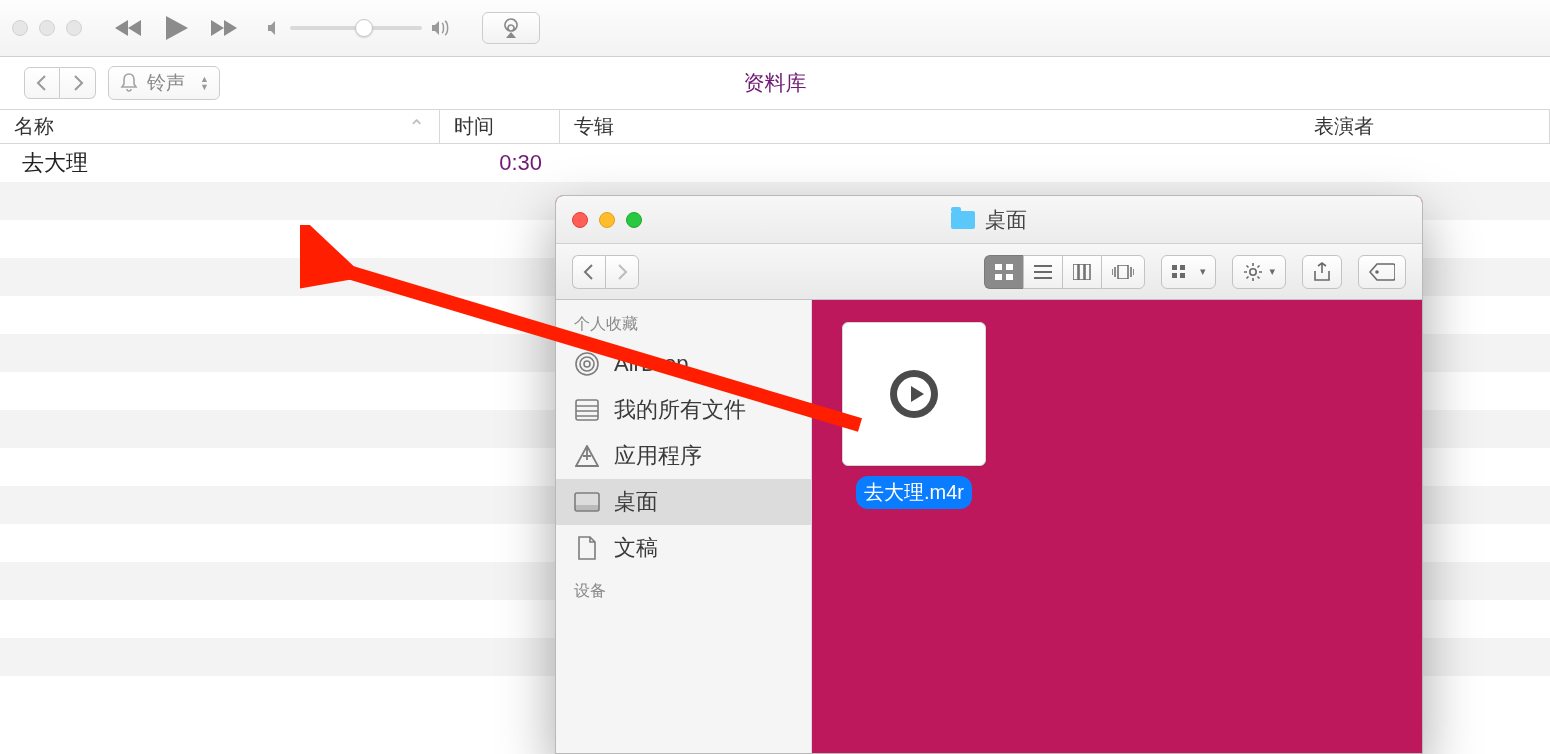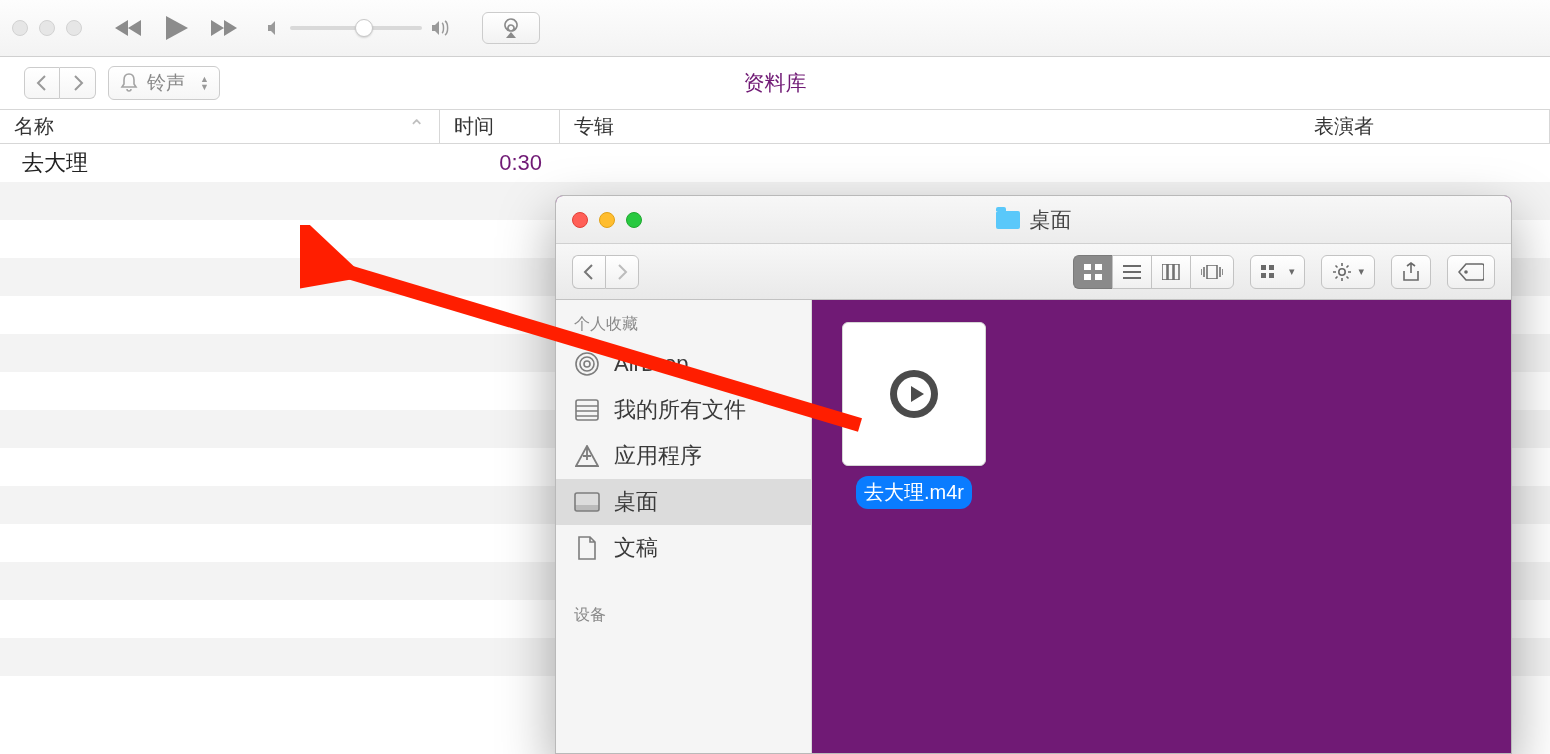--- a/index.html
+++ b/index.html
@@ -38,21 +38,21 @@
 
 
 .it-rows{height:610px;overflow:hidden}
 .row{height:38px;display:flex;align-items:center;font-size:22px;color:#222}
 .row:nth-child(odd){background:#fff}
 .row:nth-child(even){background:#f3f3f3}
 .cell-name{width:440px;padding-left:22px}
 .cell-time{width:120px;text-align:right;padding-right:18px;color:#701a75}
 
 
-.finder{position:absolute;left:555px;top:195px;width:957px;height:559px;background:#701a75;border:1px solid #b9b9b9;border-radius:8px 8px 0 0;box-shadow:0 22px 55px rgba(0,0,0,.35);overflow:hidden}
+.finder{position:absolute;left:555px;top:195px;width:868px;height:559px;background:#be185d;border:1px solid #b9b9b9;border-radius:8px 8px 0 0;box-shadow:0 22px 55px rgba(0,0,0,.35);overflow:hidden}
 .f-title{height:48px;background:linear-gradient(#f7f7f7,#ececec);border-bottom:1px solid #d0d0d0;display:flex;align-items:center;padding:0 16px;gap:10px;position:relative}
 .ftraf{display:flex;gap:11px}
 .dot{width:16px;height:16px;border-radius:50%}
 .dot.r{background:#ff5f57;border:1px solid #e24037}
 .dot.y{background:#ffbd2e;border:1px solid #e1a116}
 .dot.g{background:#28c940;border:1px solid #1fa82f}
 .f-title-center{position:absolute;left:0;right:0;display:flex;align-items:center;justify-content:center;gap:10px;pointer-events:none}
 .f-title-center .ficon{width:24px;height:18px;background:#5ac8fa;border-radius:2px;position:relative}
 .f-title-center .ficon::before{content:"";position:absolute;top:-4px;left:0;width:10px;height:4px;background:#5ac8fa;border-radius:2px 2px 0 0}
 .f-title-center span{font-size:21px;color:#444}
@@ -319,21 +319,21 @@
       </div>
       <div class="side-item">
         <span class="sicon">
             <svg width="22" height="24" viewBox="0 0 22 24">
               <path fill="none" stroke="#7d7d7d" stroke-width="1.6" d="M3 1h11l5 5v17H3zM14 1v5h5"></path>
             </svg>
           </span>
         <span>文稿</span>
       </div>
 
-      <div class="side-head" style="margin-top:28px">设备</div>
+      <div class="side-head" style="margin-top:4px">设备</div>
     </div>
 
     <div class="f-content">
       <div class="file">
         <div class="thumb">
           <div class="play-ico"></div>
         </div>
         <div class="fname">去大理.m4r</div>
       </div>
     </div>

